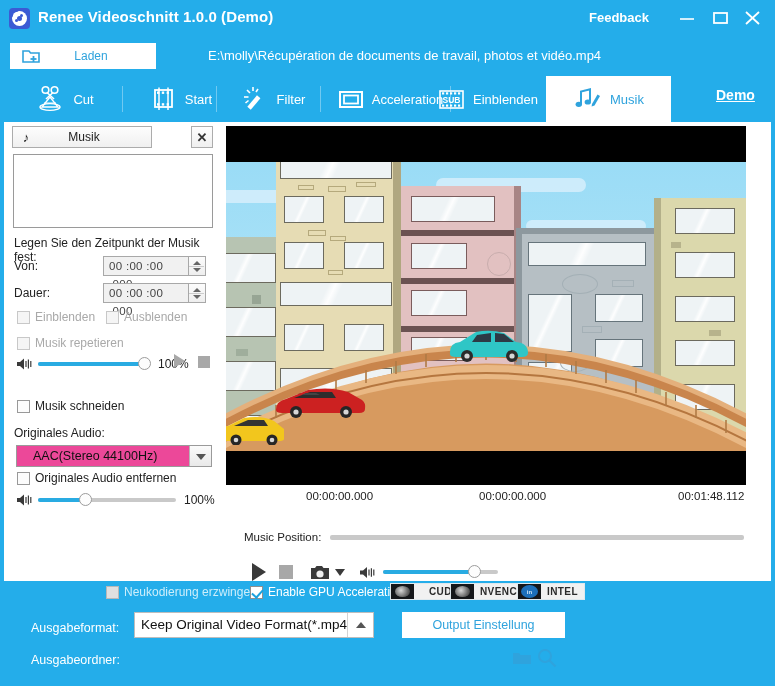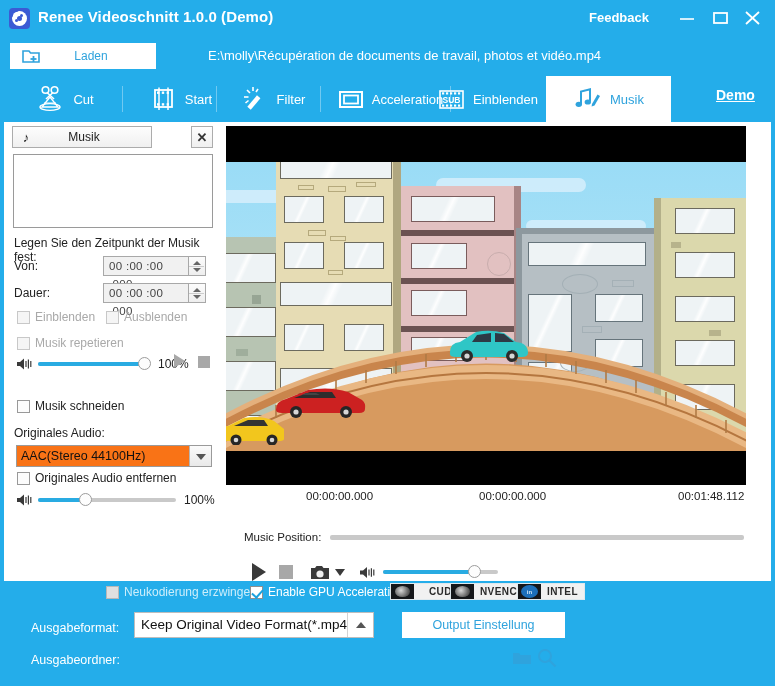--- a/index.html
+++ b/index.html
@@ -193,22 +193,22 @@
     border-top: 7px solid transparent; border-bottom: 7px solid transparent;
   }
   .mini-stop {
     position: absolute; left: 190px; top: 230px;
     width: 12px; height: 12px; background: #a8a8a8;
   }
 
   .lbl-origaudio { position: absolute; left: 6px; top: 300px; font-size: 12px; color: #222; }
   .combo {
     position: absolute; left: 8px; top: 319px; width: 196px; height: 22px;
-    border: 1px solid #9a9a9a; background: #f97316;
-    font-size: 12.5px; color: #111; line-height: 20px; padding-left: 4px;
+    border: 1px solid #9a9a9a; background: #ec4899;
+    font-size: 12.5px; color: #111; line-height: 20px; padding-left: 16px;
     cursor: default;
   }
   .combo .arrowbox {
     position: absolute; right: 0; top: 0; width: 22px; height: 20px;
     background: linear-gradient(#fbfbfb,#e9e9e9); border-left: 1px solid #b5b5b5;
   }
   .combo .arrowbox .ar {
     position: absolute; left: 6px; top: 8px; width: 0; height: 0;
     border-left: 5px solid transparent; border-right: 5px solid transparent;
     border-top: 6px solid #555;

